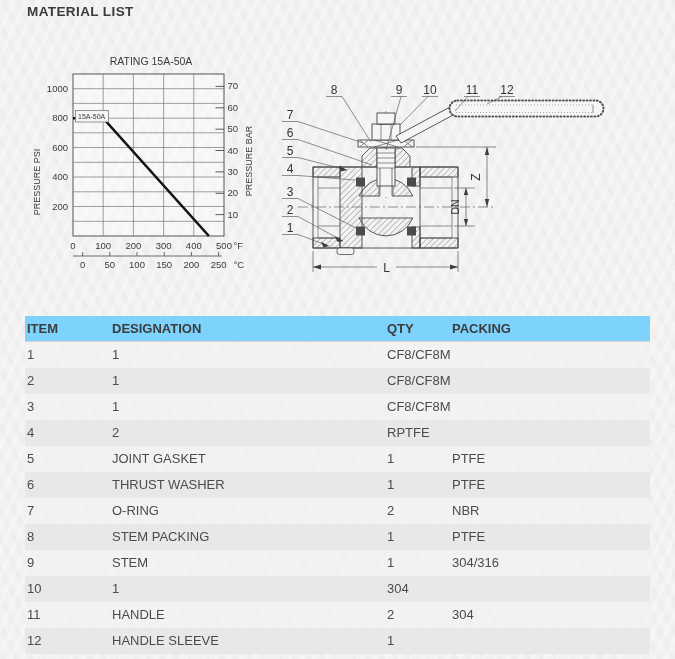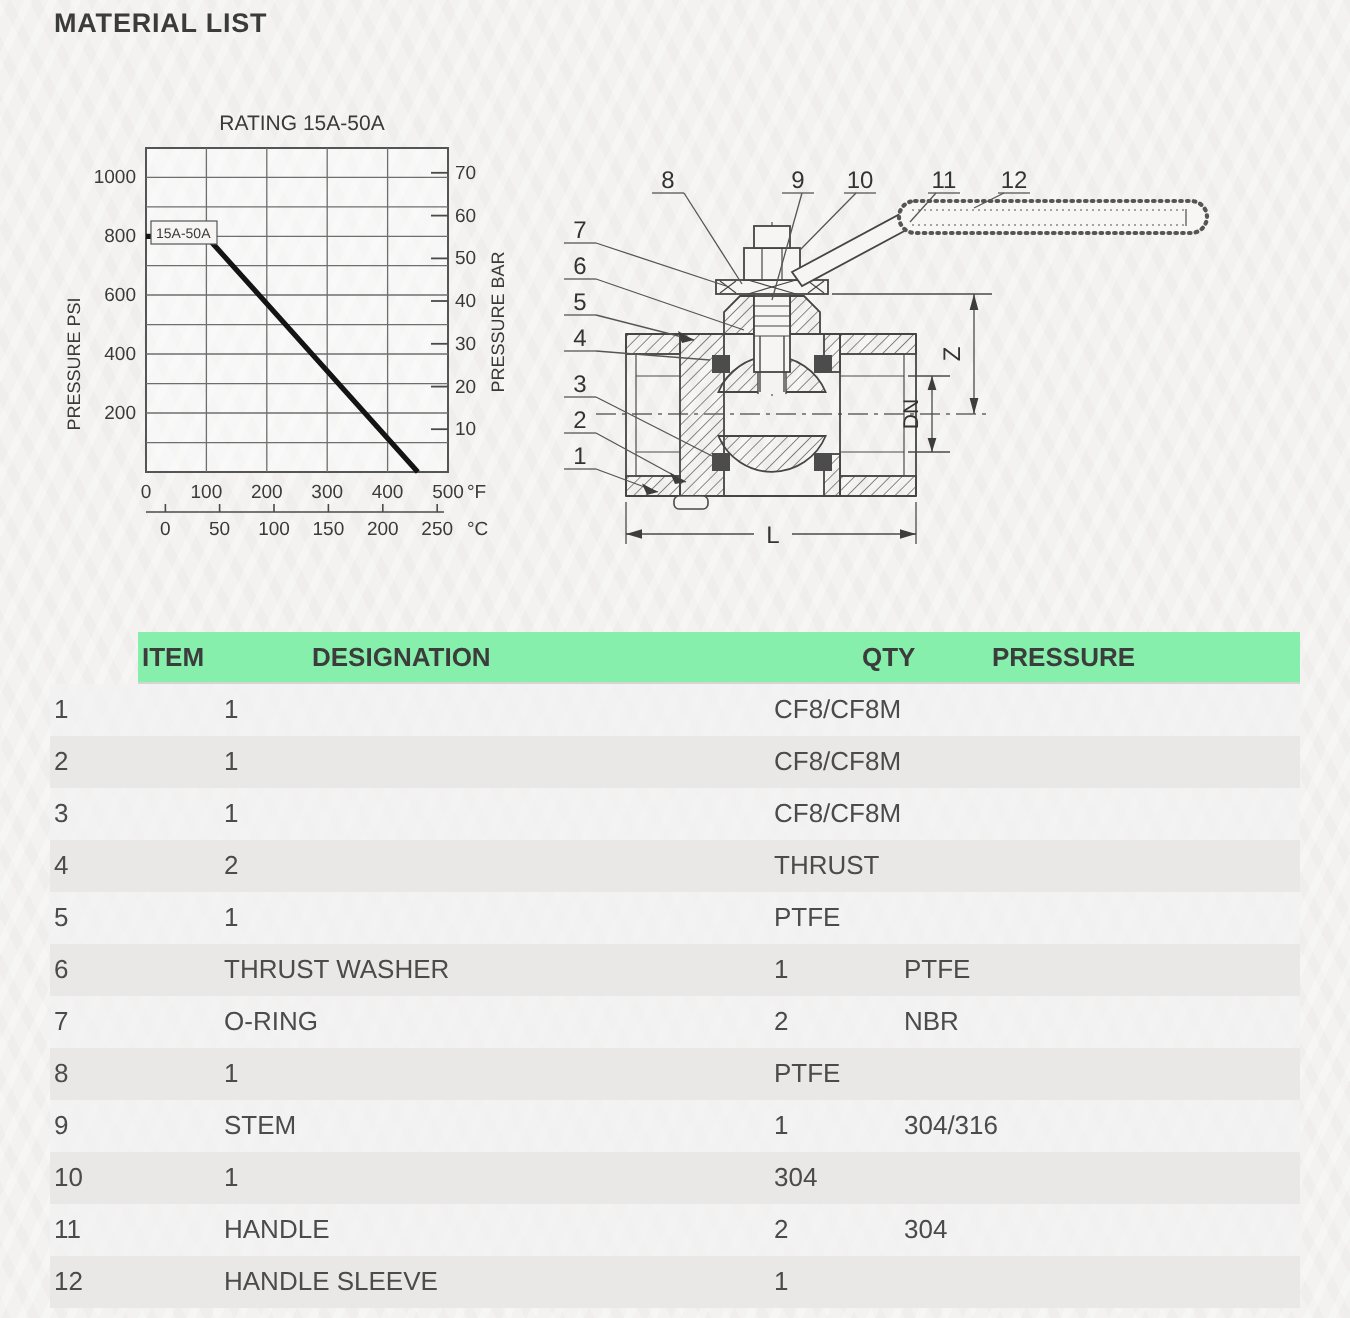--- a/index.html
+++ b/index.html
@@ -16,21 +16,21 @@
     font-size:13.5px;font-weight:bold;color:#3b3b3b;letter-spacing:.4px;
   }
   svg.figure{position:absolute;left:0;top:0;}
   .chart-text{fill:#3a3a3a;}
   .mtable{position:absolute;left:25px;top:316px;width:625px;}
   .trow{
     display:grid;grid-template-columns:85px 275px 65px 200px;
     height:26px;line-height:26px;font-size:13px;color:#4b4b4b;
     box-sizing:border-box;
   }
-  .trow.head{font-weight:bold;color:#3c3c3c;background:#86efac;border-bottom:1px solid #d6d5d4;margin-left:44px;}
+  .trow.head{font-weight:bold;color:#3c3c3c;background:#7dd3fc;border-bottom:1px solid #d6d5d4;}
   .trow.dark{background:#e9e8e7;}
   .trow.light{background:rgba(243,242,241,.75);}
   .td{padding-left:2px;white-space:nowrap;overflow:hidden;}
 </style>
 </head>
 <body>
 
 <div class="page-title">MATERIAL LIST</div>
 
 <svg class="figure" width="675" height="300" viewBox="0 0 675 300">
@@ -271,61 +271,63 @@
     <text x="459" y="207" font-size="10.5" text-anchor="middle" fill="#333" transform="rotate(-90 459 207)">DN</text>
     <text x="386.5" y="271.5" font-size="12" text-anchor="middle" fill="#333">L</text>
   </g>
 </svg>
 
 <div class="mtable">
   <div class="trow head">
     <div class="td">ITEM</div>
     <div class="td">DESIGNATION</div>
     <div class="td">QTY</div>
-    <div class="td">PRESSURE</div>
+    <div class="td">PACKING</div>
   </div>
   <div class="trow light">
     <div class="td">1</div>
     <div class="td">1</div>
     <div class="td">CF8/CF8M</div>
   </div>
   <div class="trow dark">
     <div class="td">2</div>
     <div class="td">1</div>
     <div class="td">CF8/CF8M</div>
   </div>
   <div class="trow light">
     <div class="td">3</div>
     <div class="td">1</div>
     <div class="td">CF8/CF8M</div>
   </div>
   <div class="trow dark">
     <div class="td">4</div>
     <div class="td">2</div>
-    <div class="td">THRUST</div>
+    <div class="td">RPTFE</div>
   </div>
   <div class="trow light">
     <div class="td">5</div>
+    <div class="td">JOINT GASKET</div>
     <div class="td">1</div>
     <div class="td">PTFE</div>
   </div>
   <div class="trow dark">
     <div class="td">6</div>
     <div class="td">THRUST WASHER</div>
     <div class="td">1</div>
     <div class="td">PTFE</div>
   </div>
   <div class="trow light">
     <div class="td">7</div>
     <div class="td">O-RING</div>
     <div class="td">2</div>
     <div class="td">NBR</div>
   </div>
   <div class="trow dark">
     <div class="td">8</div>
+    <div class="td">STEM PACKING</div>
     <div class="td">1</div>
     <div class="td">PTFE</div>
   </div>
   <div class="trow light">
     <div class="td">9</div>
     <div class="td">STEM</div>
     <div class="td">1</div>
     <div class="td">304/316</div>
   </div>
   <div class="trow dark">

